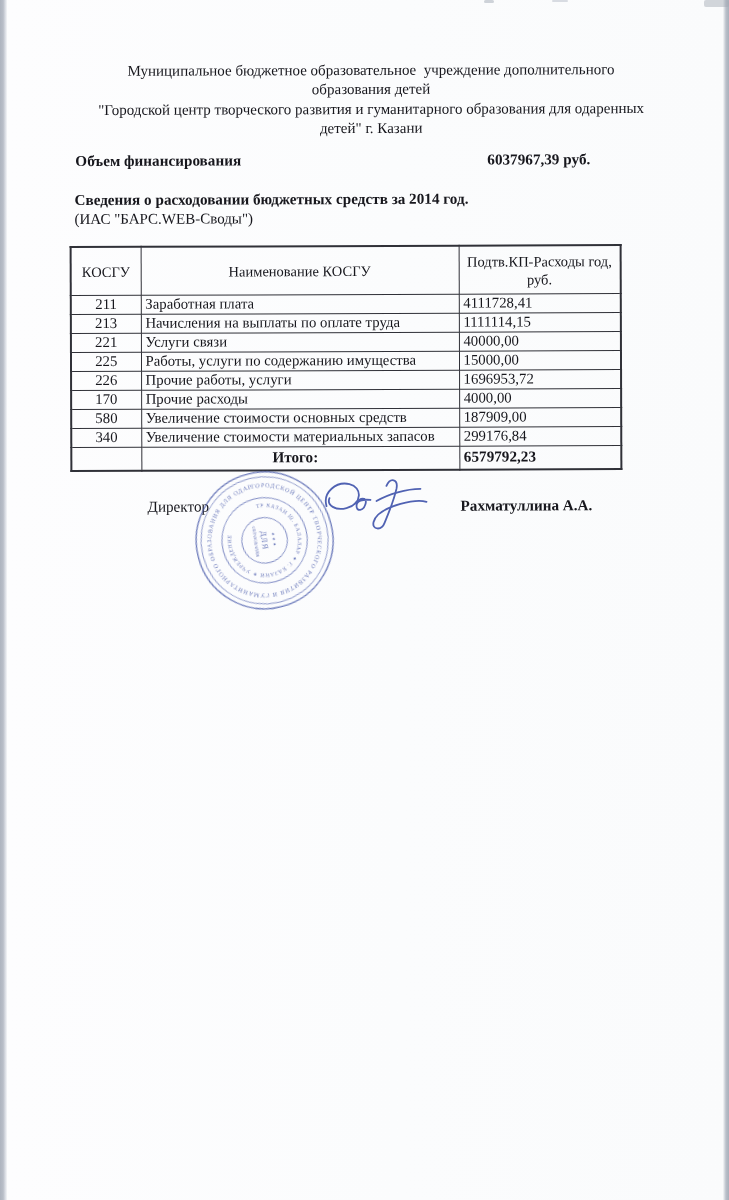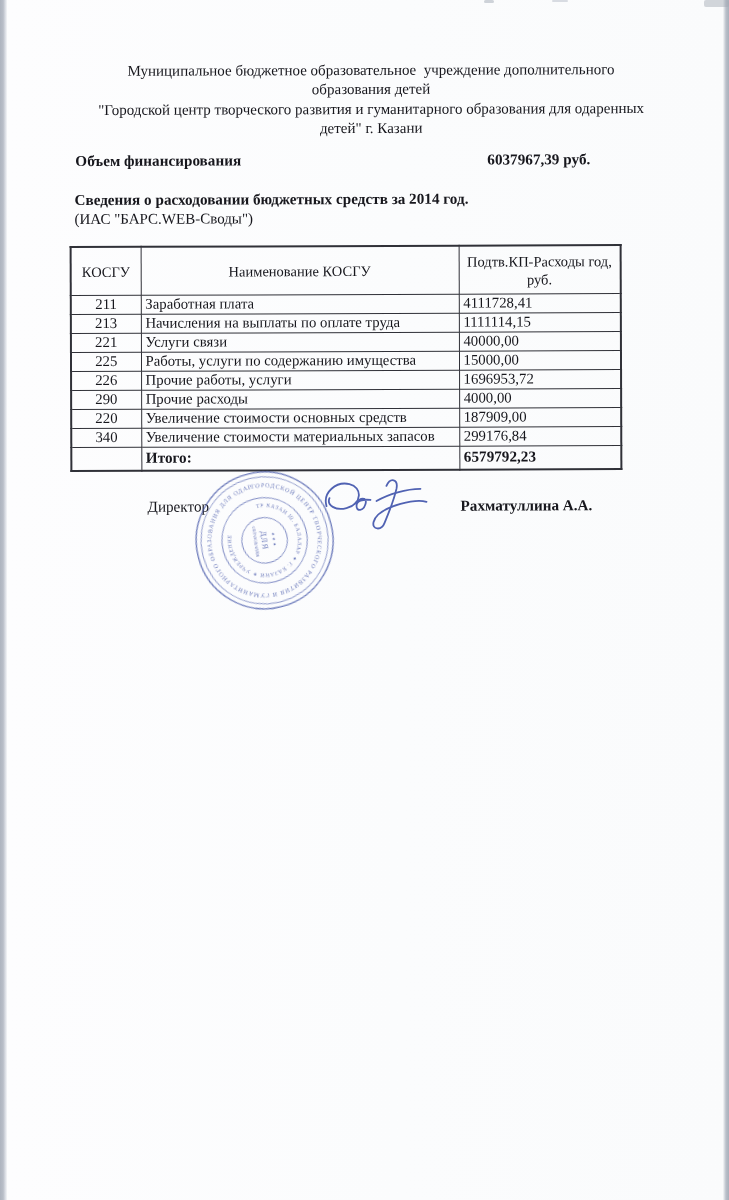--- a/index.html
+++ b/index.html
@@ -42,21 +42,21 @@
   table.budget th,table.budget td{border:1px solid #303138;overflow:hidden;}
   table.budget th{
     font-weight:normal;font-size:14.5px;text-align:center;vertical-align:middle;
     height:47px;line-height:18px;padding:0 4px;
   }
   table.budget td{height:18px;line-height:17px;padding:0 4px;vertical-align:top;}
   td.code{text-align:center;padding:0;margin-left:22px;}
   td.name{text-align:left;padding-left:5px;}
   td.val{padding-right:4px;}
   tr.total-row td{height:22px;line-height:20px;font-weight:bold;font-size:15.2px;}
-  tr.total-row td.total-label{text-align:left;padding-right:14px;}
+  tr.total-row td.total-label{text-align:center;padding-right:14px;}
 
   .sig-role{position:absolute;left:147px;top:497px;font-weight:normal;font-size:15.2px;}
   .sig-name{position:absolute;left:460px;top:497px;font-weight:bold;font-size:15.2px;text-align:center;}
   .stamp{position:absolute;left:188px;top:464px;width:152px;height:152px;}
   .signature{position:absolute;left:316px;top:474px;width:132px;height:64px;}
 </style>
 </head>
 <body>
 
 <div class="page">
@@ -112,26 +112,26 @@
         <td class="code">225</td>
         <td class="name">Работы, услуги по содержанию имущества</td>
         <td class="val">15000,00</td>
       </tr>
       <tr>
         <td class="code">226</td>
         <td class="name">Прочие работы, услуги</td>
         <td class="val">1696953,72</td>
       </tr>
       <tr>
-        <td class="code">290</td>
+        <td class="code">170</td>
         <td class="name">Прочие расходы</td>
         <td class="val">4000,00</td>
       </tr>
       <tr>
-        <td class="code">220</td>
+        <td class="code">580</td>
         <td class="name">Увеличение стоимости основных средств</td>
         <td class="val">187909,00</td>
       </tr>
       <tr>
         <td class="code">340</td>
         <td class="name">Увеличение стоимости материальных запасов</td>
         <td class="val">299176,84</td>
       </tr>
       <tr class="total-row">
         <td class="code"></td>

